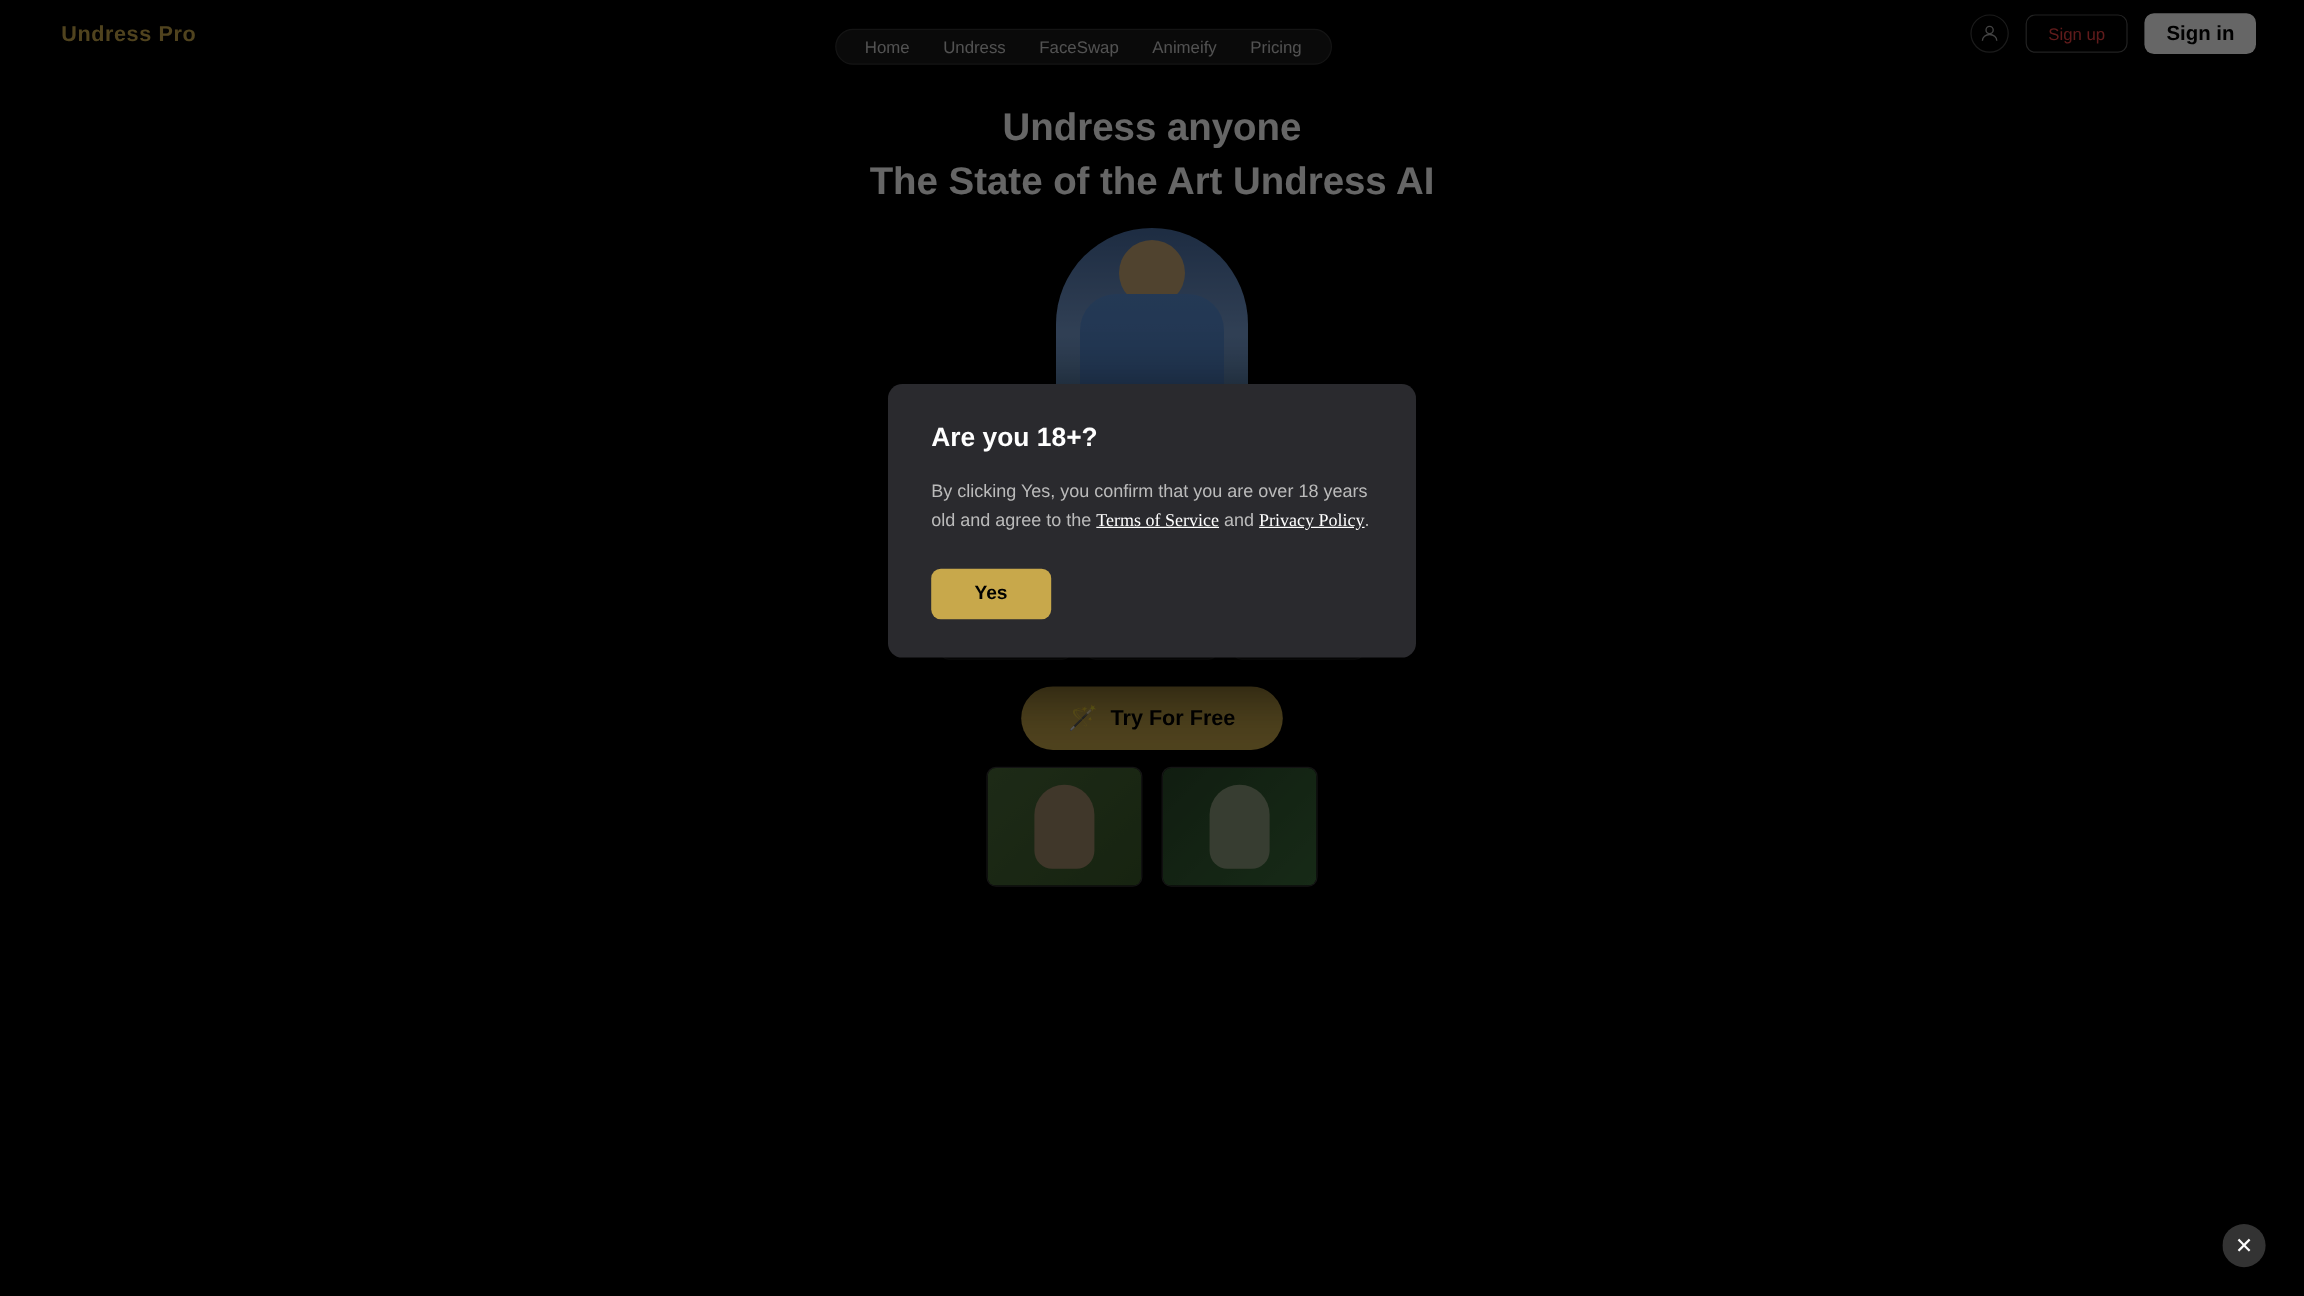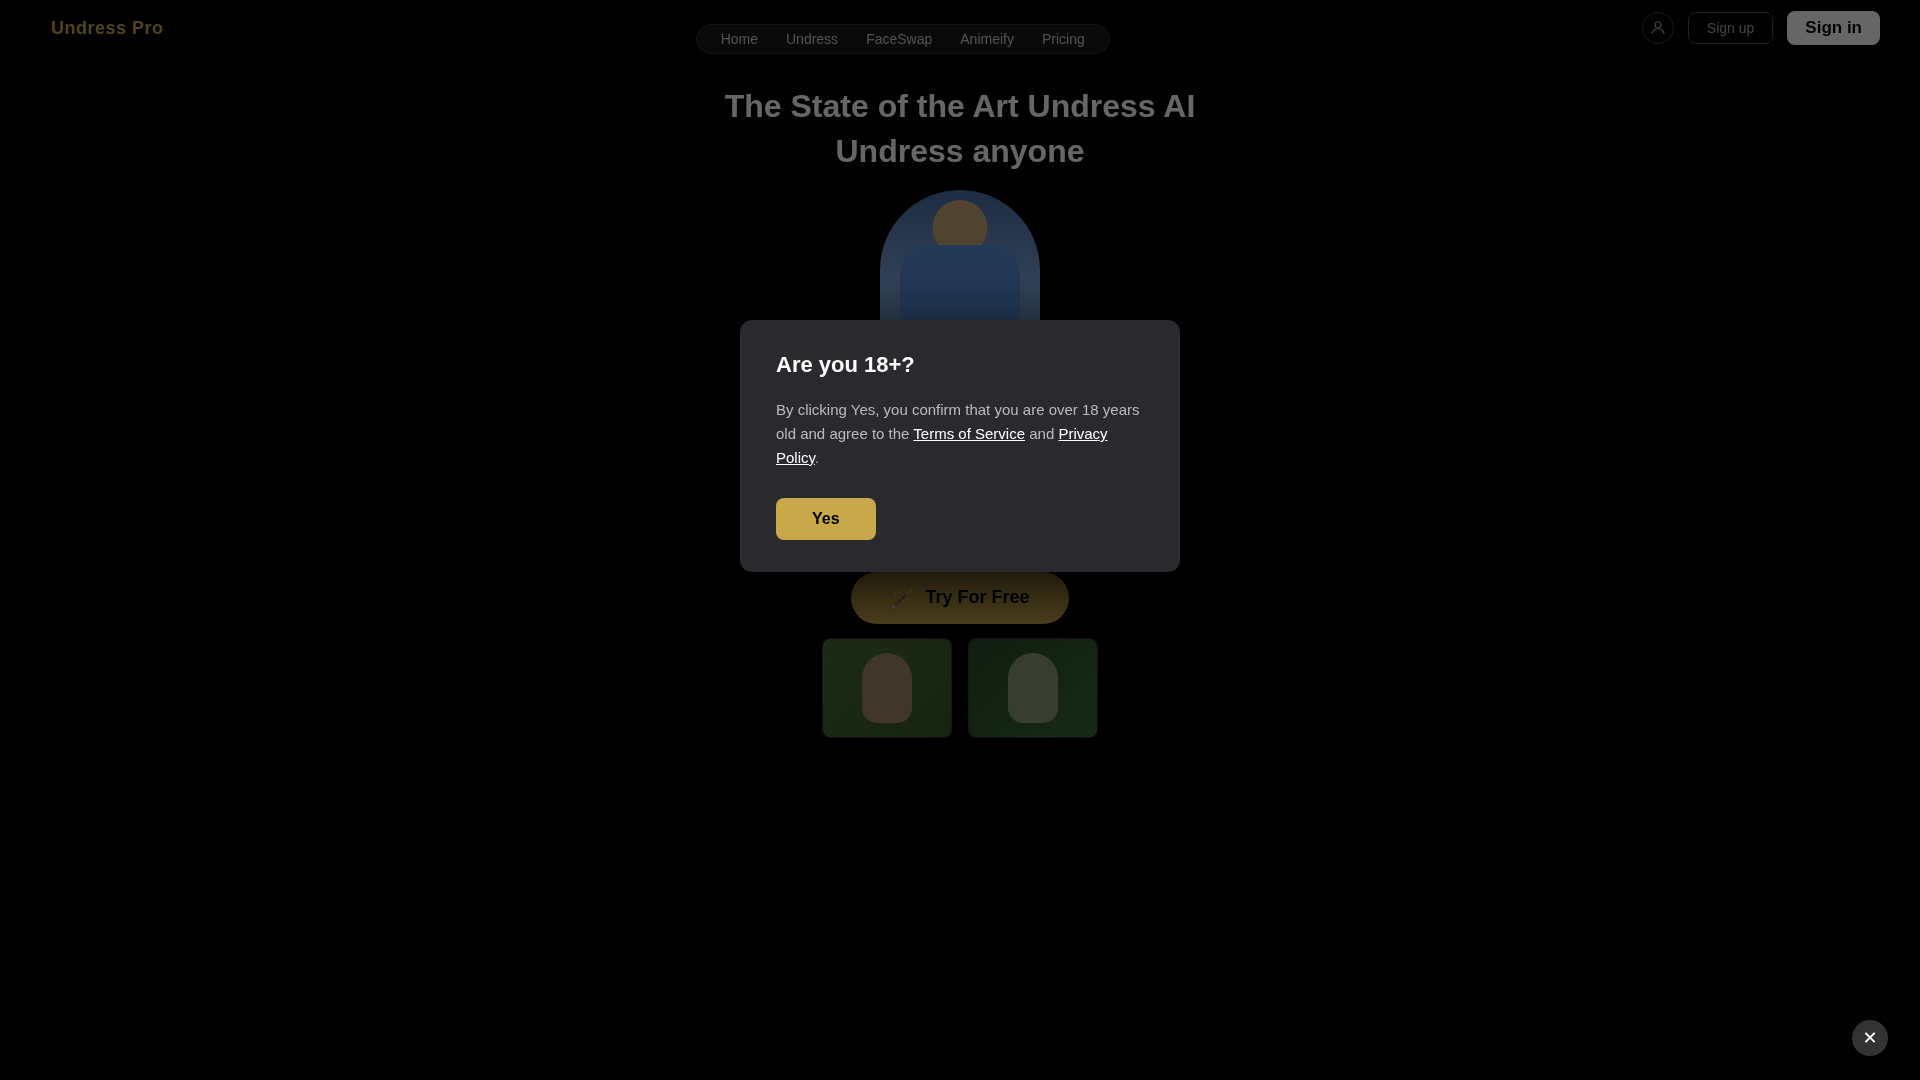--- a/index.html
+++ b/index.html
@@ -61,21 +61,21 @@
       display: flex;
       align-items: center;
       justify-content: center;
       color: #aaa;
       font-size: 16px;
       cursor: pointer;
     }
     .btn-signup {
       background: transparent;
       border: 1px solid #555;
-      color: #a3a3a3;
+      color: #ef4444;
       padding: 7px 18px;
       border-radius: 8px;
       font-size: 14px;
       cursor: pointer;
     }
     .btn-signin {
       background: #fff;
       border: none;
       color: #000;
       padding: 7px 18px;
@@ -265,20 +265,21 @@
     .modal-body {
       font-size: 15px;
       color: #bbb;
       line-height: 1.6;
       margin-bottom: 28px;
     }
     .modal-body a {
       color: #fff;
       text-decoration: underline;
       cursor: pointer;
+      font-family: Liberation Serif, serif;
     }
     .modal-footer {
       display: flex;
       justify-content: flex-start;
     }
     .modal-yes-btn {
       background: #c8a84b;
       border: none;
       color: #000;
       padding: 12px 36px;
@@ -328,22 +329,22 @@
         <path d="M4 20c0-4 3.6-7 8-7s8 3 8 7"></path>
       </svg>
     </div>
     <button class="btn-signup">Sign up</button>
     <button class="btn-signin">Sign in</button>
   </div>
 </nav>
 
 <div class="main">
   <div class="hero-title">
+    <div>Undress anyone</div>
     <div>The State of the Art Undress AI</div>
-    <div>Undress anyone</div>
   </div>
 
   <div class="hero-image-container">
     <div class="hero-figure"></div>
   </div>
 
   <div class="thumbnails-row">
     <div class="thumb thumb-1">
       <div class="thumb-inner">
           <div class="thumb-figure"></div>

